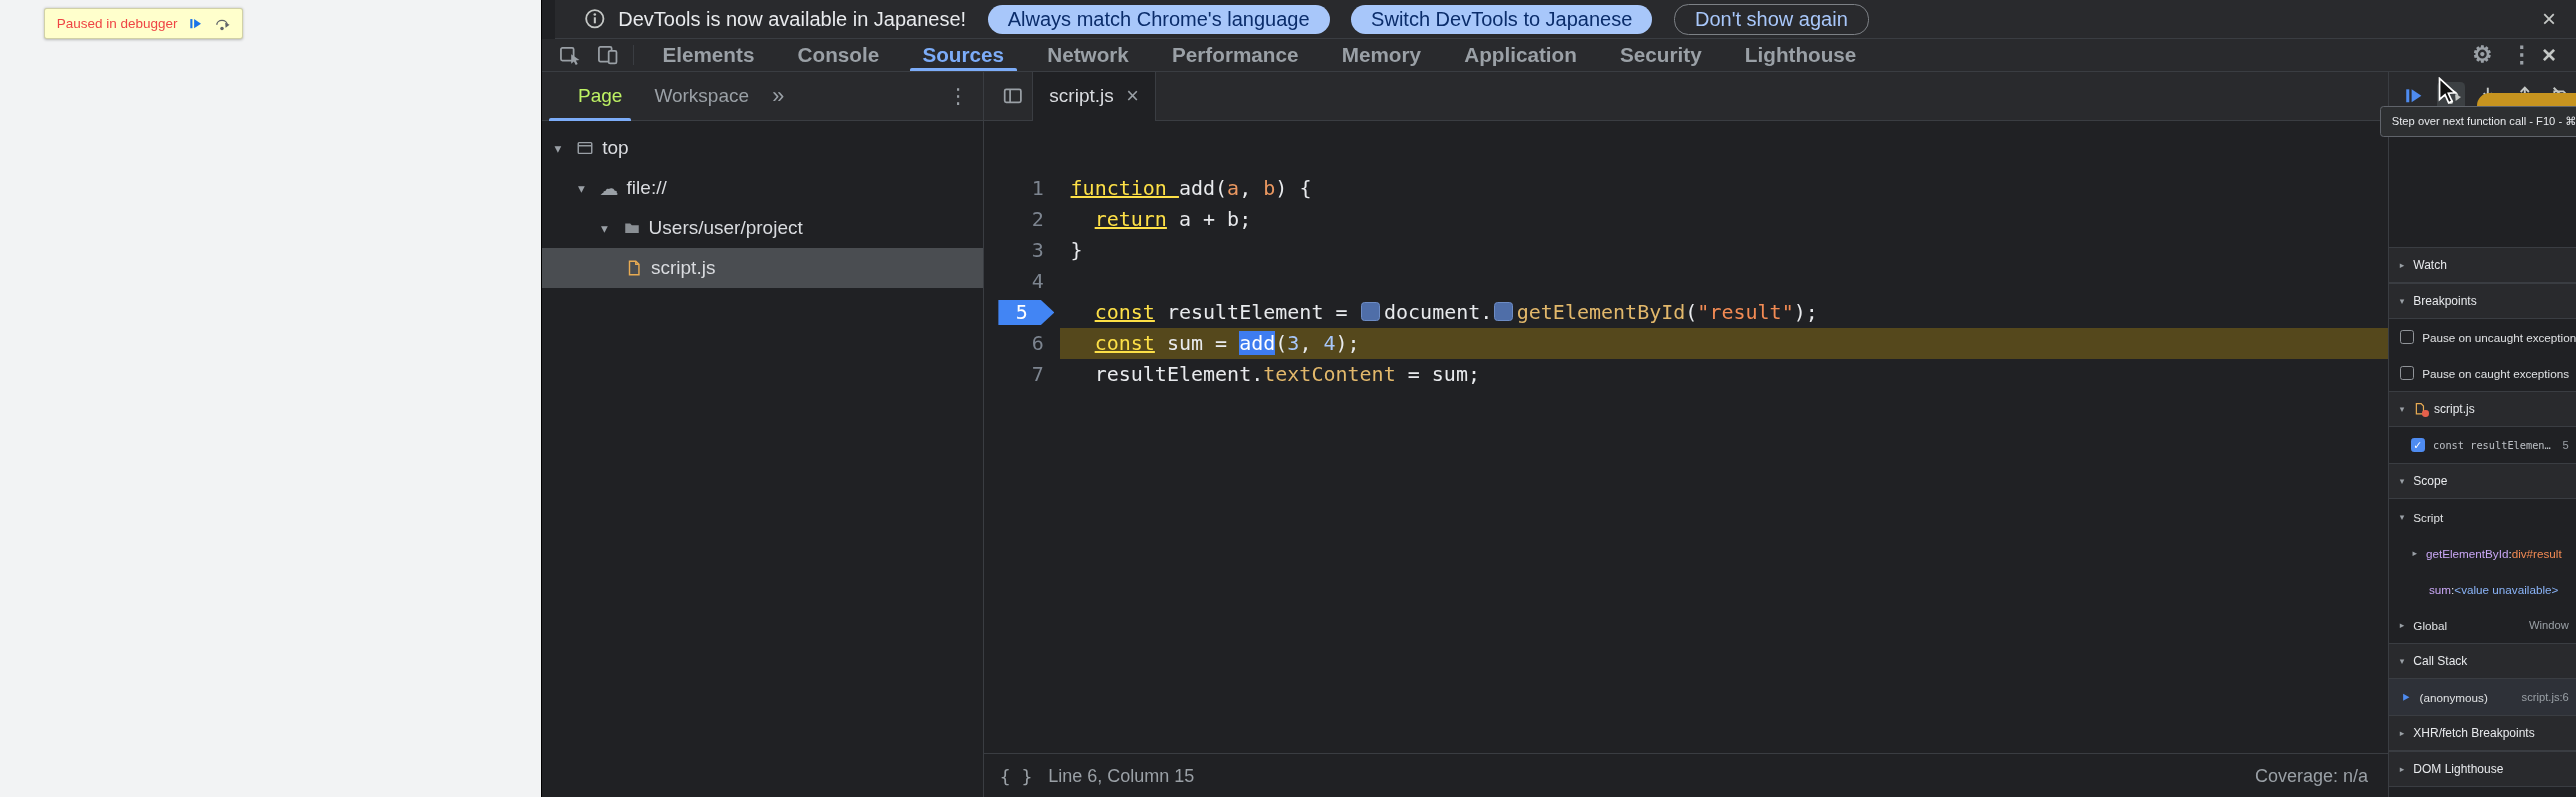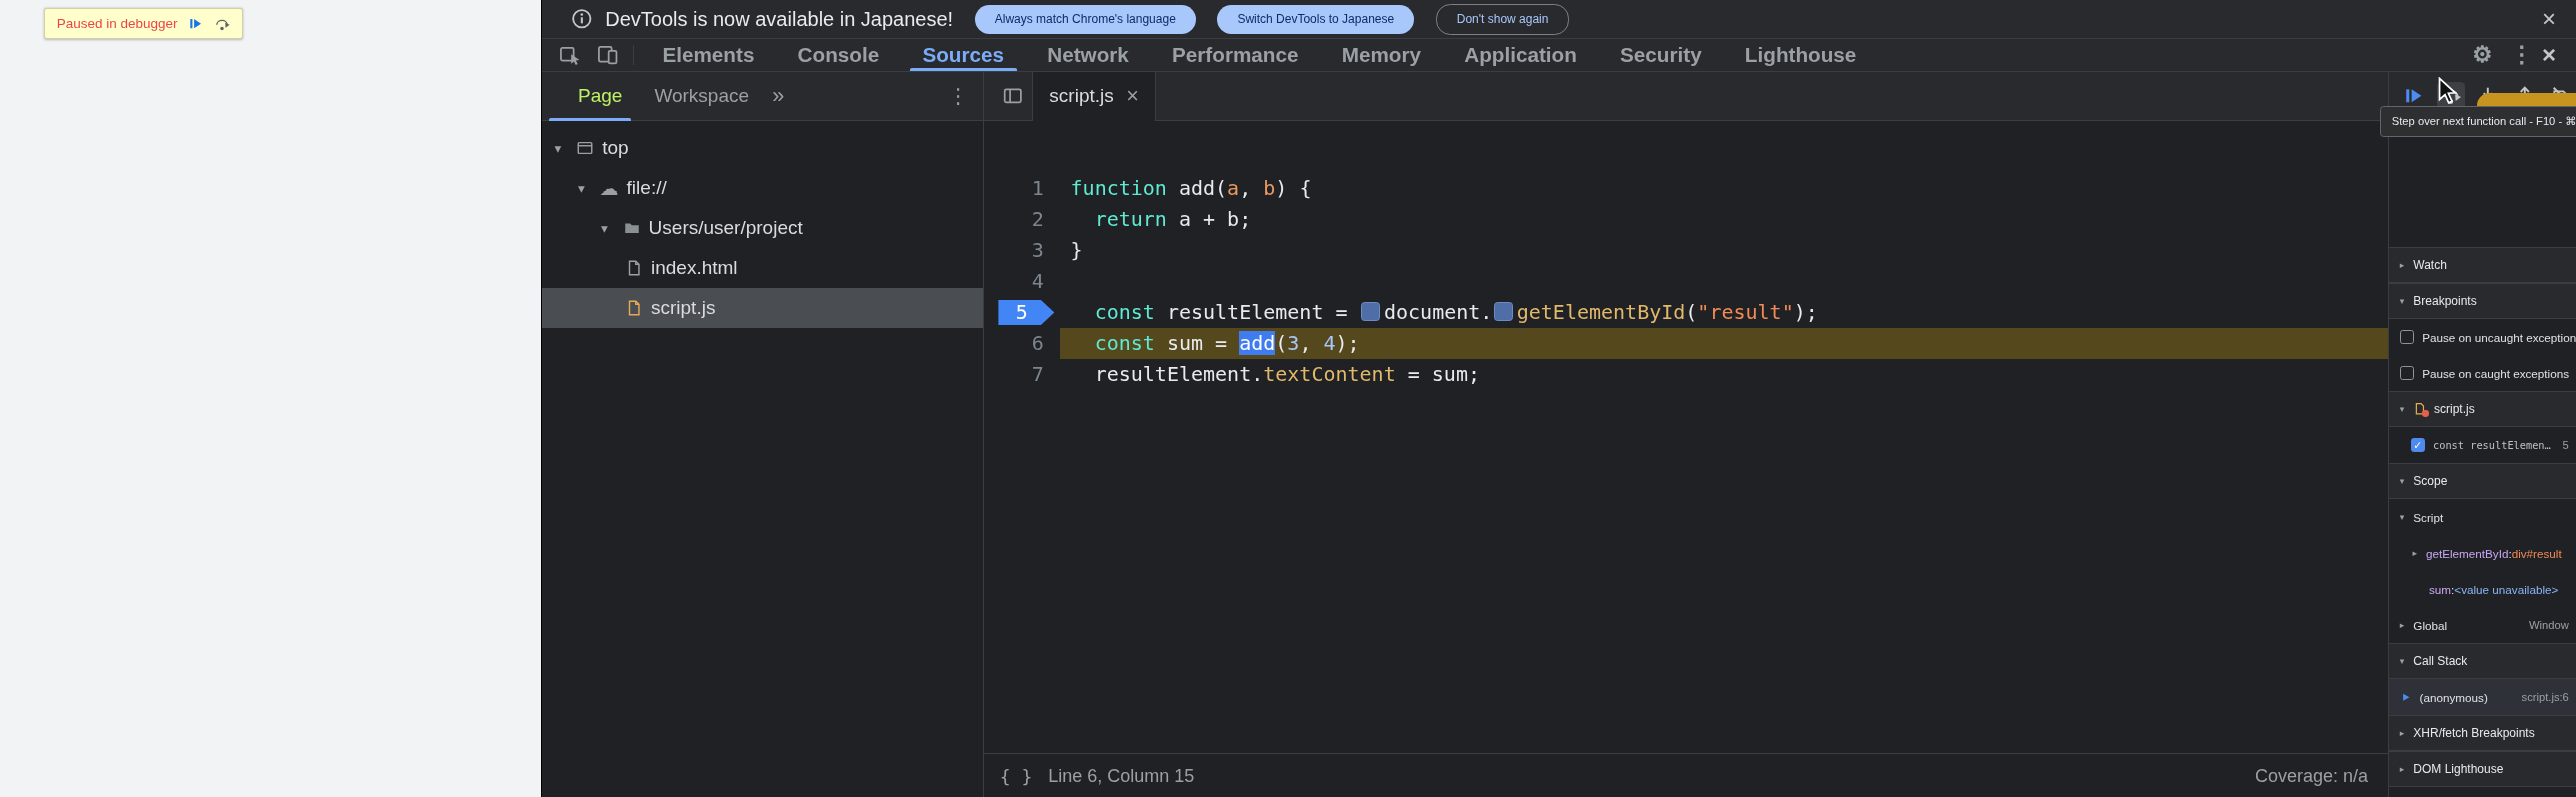--- a/index.html
+++ b/index.html
@@ -16,26 +16,26 @@
     display:flex;align-items:center;gap:10.8px;padding:0 11.7px;
     background:#ffffcc;border:0.9px solid rgba(0,0,0,0.18);border-radius:2.7px;
     box-shadow:0 0.9px 2.7px rgba(0,0,0,0.25);
     font-size:13.5px;color:#ef4444;white-space:nowrap;
   }
   .paused-banner svg{display:block;}
   
   .dt{position:absolute;left:541px;top:0;width:2035px;height:797px;background:#202124;border-left:0.9px solid #000;box-sizing:border-box;}
   .infobar{
     height:38px;display:flex;align-items:center;background:#292a2d;border-bottom:0.9px solid #3a3d42;
-    padding-left:29px;color:#e8eaed;font-size:20px;white-space:nowrap;
+    padding-left:29px;color:#e8eaed;font-size:20px;white-space:nowrap;margin-left:13px;
   }
   .infobar .msg{margin-left:12.6px;}
   .pill{
     margin-left:21.6px;height:29px;padding:0 20px;border-radius:14.4px;
-    display:flex;align-items:center;font-size:12px;cursor:default;
+    display:flex;align-items:center;font-size:20px;cursor:default;
   }
   .pill.filled{background:#a8c7fa;color:#0b2d6b;}
   .pill.outlined{background:transparent;border:0.9px solid #7d8186;color:#a8c7fa;}
   .spacer{flex:1;}
   .xclose{font-size:24px;color:#c4c7c5;margin-right:20px;line-height:1;}
   
   .tabbar{
     height:32px;display:flex;align-items:center;background:#292a2d;border-bottom:0.9px solid #3a3d42;
     padding-left:10.8px;white-space:nowrap;font-weight:bold;
   }
@@ -73,21 +73,21 @@
   .code-area{flex:1;padding-top:52px;font-family:"DejaVu Sans Mono", monospace;font-size:20px;overflow:hidden;}
   .code-row{display:flex;height:31px;line-height:31px;white-space:pre;}
   .gutter-cell{width:76px;flex:0 0 76px;display:flex;justify-content:flex-end;align-items:center;padding-right:16px;box-sizing:border-box;color:#7d8590;}
   .gutter-cell.has-bp{padding-right:5.4px;}
   .bp-flag{
     width:56px;height:25px;line-height:25px;background:#4285f4;color:#fff;text-align:center;padding-right:9px;box-sizing:border-box;
     clip-path:polygon(0 0,76% 0,100% 50%,76% 100%,0 100%);
   }
   .code-cell{flex:1;padding-left:10.8px;color:#e8eaed;}
   .code-row.exec .code-cell{background:#55481c;}
-  .tok-kw{color:#5eead4;} .tok-str{color:#f28b54;} .tok-prop{color:#e2b86b;}
+  .tok-kw{color:#fde047;text-decoration:underline;} .tok-str{color:#f28b54;} .tok-prop{color:#e2b86b;}
   .tok-num{color:#a8c7fa;} .tok-par{color:#eb9861;} .tok-plain{color:#e8eaed;}
   .tok-sel{background:#3e7cf0;color:#fff;}
   .tok-marker{display:inline-block;width:17px;height:17px;background:#4f6ea8;border:0.9px solid #6d8cc4;border-radius:3.6px;margin:0 3.6px -1.8px 1.8px;}
   .statusbar{
     position:absolute;left:0;right:0;bottom:0;height:45px;background:#202124;border-top:0.9px solid #3a3d42;
     display:flex;align-items:center;font-size:18px;color:#9aa0a6;
   }
   .braces{font-family:"DejaVu Sans Mono", monospace;margin-left:16px;font-size:18px;}
   .pos{margin-left:16px;}
   .coverage{margin-left:auto;margin-right:20px;}
@@ -219,29 +219,20 @@
         </div>
         <div class="tree-row lvl2">
           <span class="caret">▾</span>
           <span class="t-ic">
             <svg width="18" height="18" viewBox="0 0 20 20">
                 <path d="M2.5 5 h5.5 l1.8 2 h7.7 v8.5 h-15 z" fill="#8a8f94"></path>
               </svg>
           </span>
           <span>Users/user/project</span>
         </div>
-        <div class="tree-row lvl3">
-          <span class="t-ic">
-            <svg width="18" height="18" viewBox="0 0 20 20">
-                <path d="M5 2.5 h7 l3.5 3.5 v11.5 h-10.5 z" fill="none" stroke="currentColor" stroke-width="1.6"></path>
-                <path d="M12 2.5 v3.5 h3.5" fill="none" stroke="currentColor" stroke-width="1.6"></path>
-              </svg>
-          </span>
-          <span>index.html</span>
-        </div>
         <div class="tree-row lvl3 sel">
           <span class="t-ic" style="color:#e8ab53;">
             <svg width="18" height="18" viewBox="0 0 20 20">
                 <path d="M5 2.5 h7 l3.5 3.5 v11.5 h-10.5 z" fill="none" stroke="currentColor" stroke-width="1.6"></path>
                 <path d="M12 2.5 v3.5 h3.5" fill="none" stroke="currentColor" stroke-width="1.6"></path>
               </svg>
           </span>
           <span>script.js</span>
         </div>
       </div>

